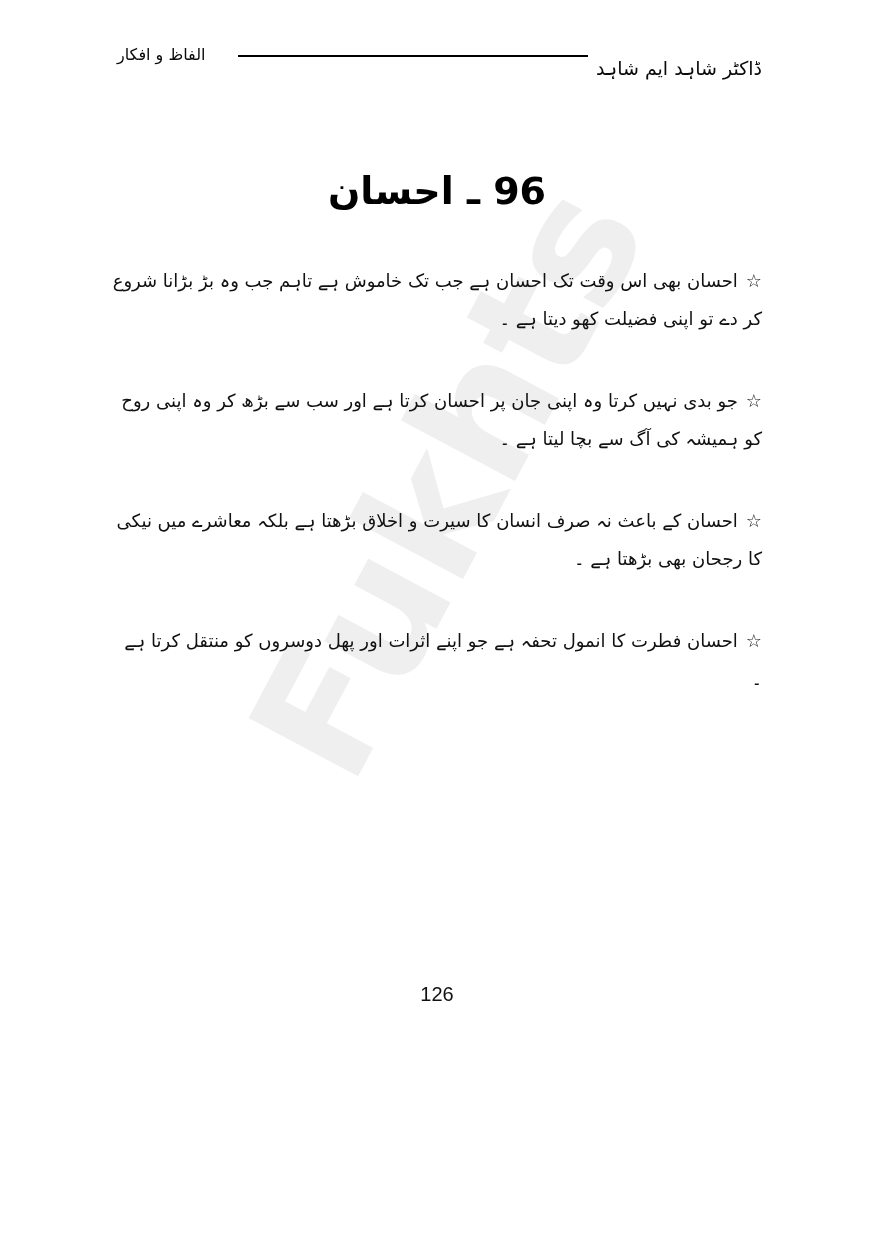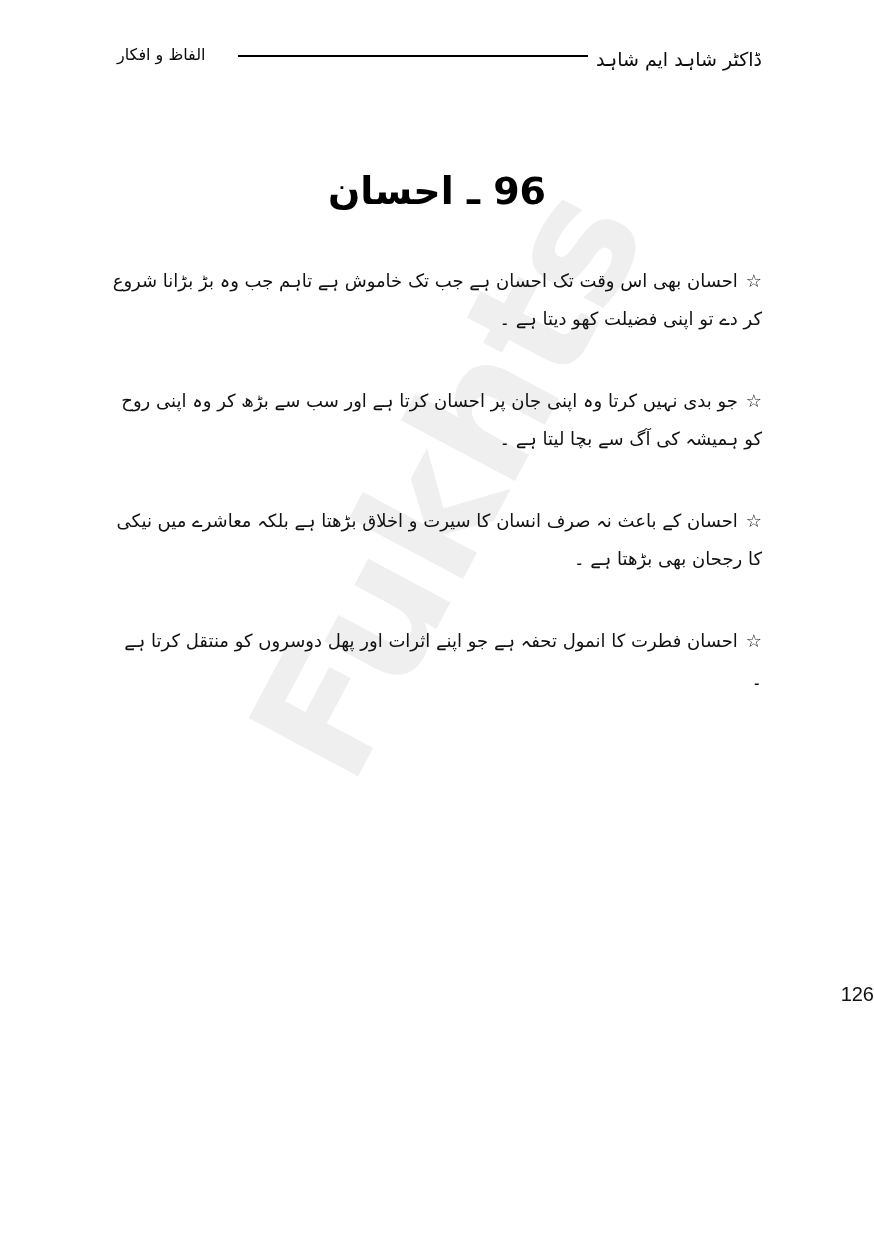--- a/index.html
+++ b/index.html
@@ -55,21 +55,21 @@
     position: absolute;
     left: 0;
     top: 38px;
     width: 874px;
     height: 40px;
     z-index: 2;
   }
   .rh-right {
     position: absolute;
     right: 112px;
-    top: 4px;
+    top: 13px;
     font-family: "DejaVu Sans", sans-serif;
     font-size: 19px;
     line-height: 34px;
     white-space: nowrap;
     direction: rtl;
   }
   .rh-left {
     position: absolute;
     left: 117px;
     top: 0px;
@@ -142,21 +142,21 @@
     font-size: 18px;
     line-height: 38px;
   }
 
   
   .folio {
     position: absolute;
     left: 0;
     top: 980px;
     width: 874px;
-    text-align: right;
+    text-align: center;
     font-family: "Liberation Sans", sans-serif;
     font-size: 20px;
     line-height: 28px;
     color: #111111;
     direction: ltr;
     z-index: 2;
   }
 </style>
 </head>
 <body>

